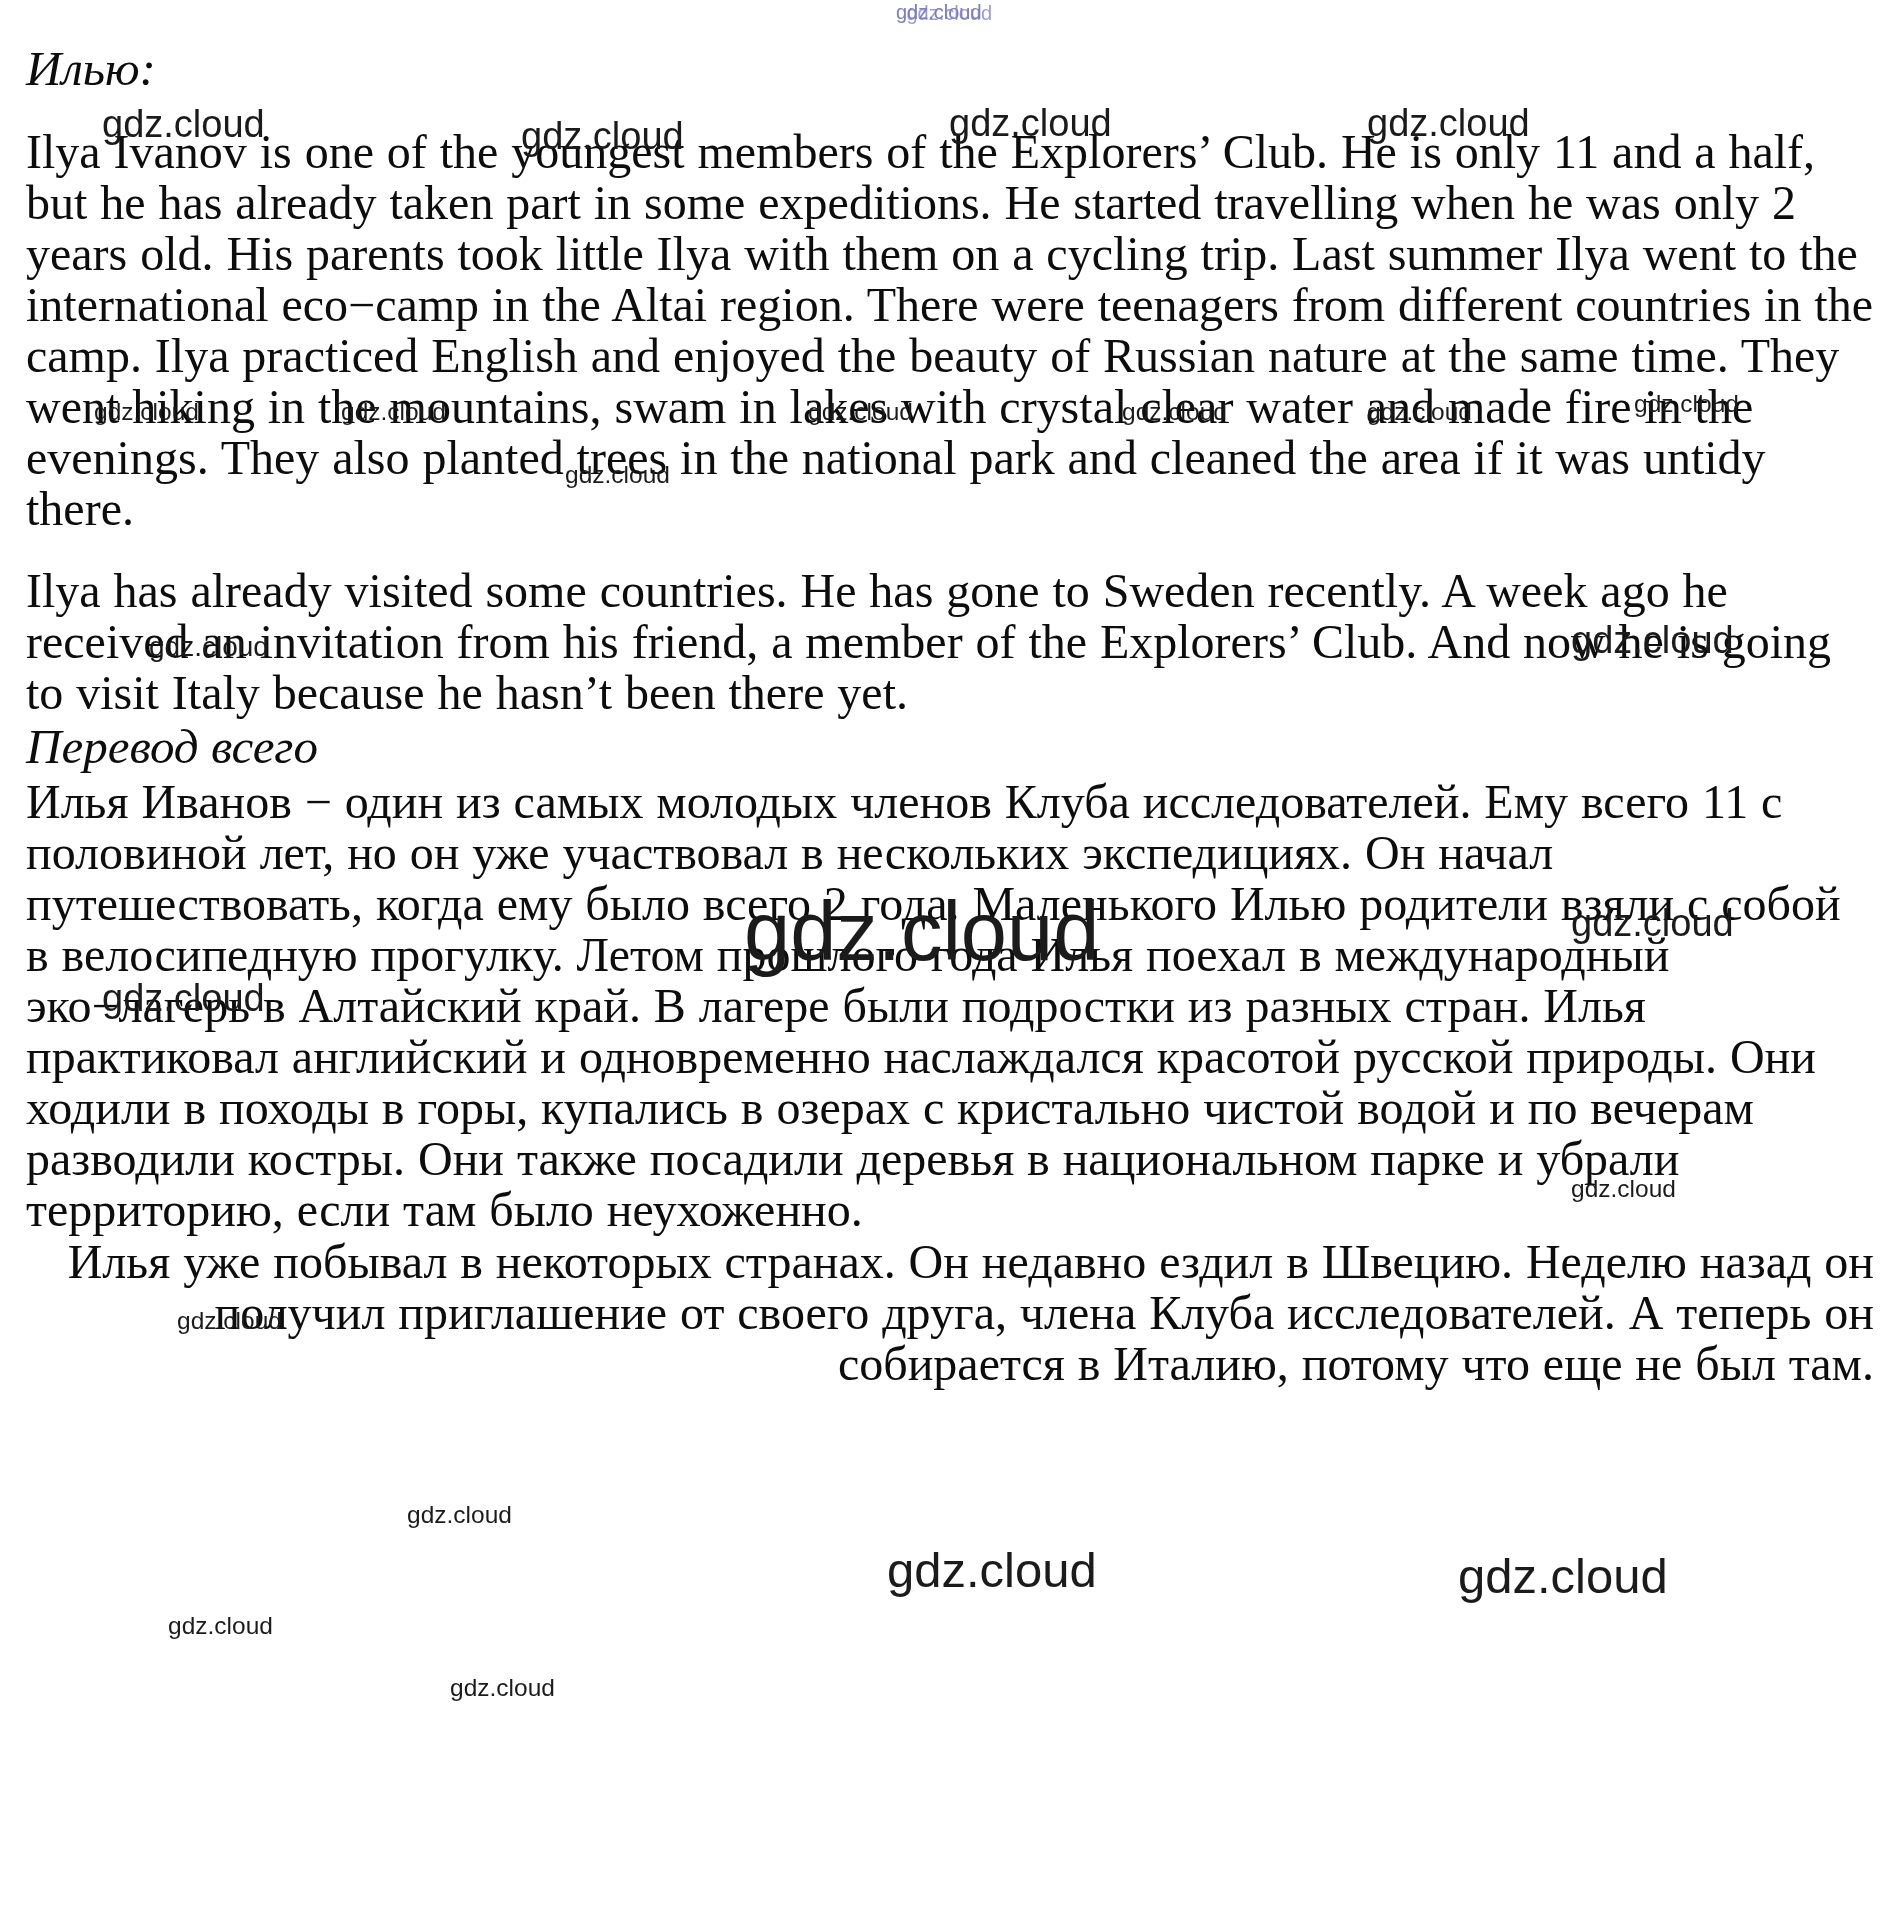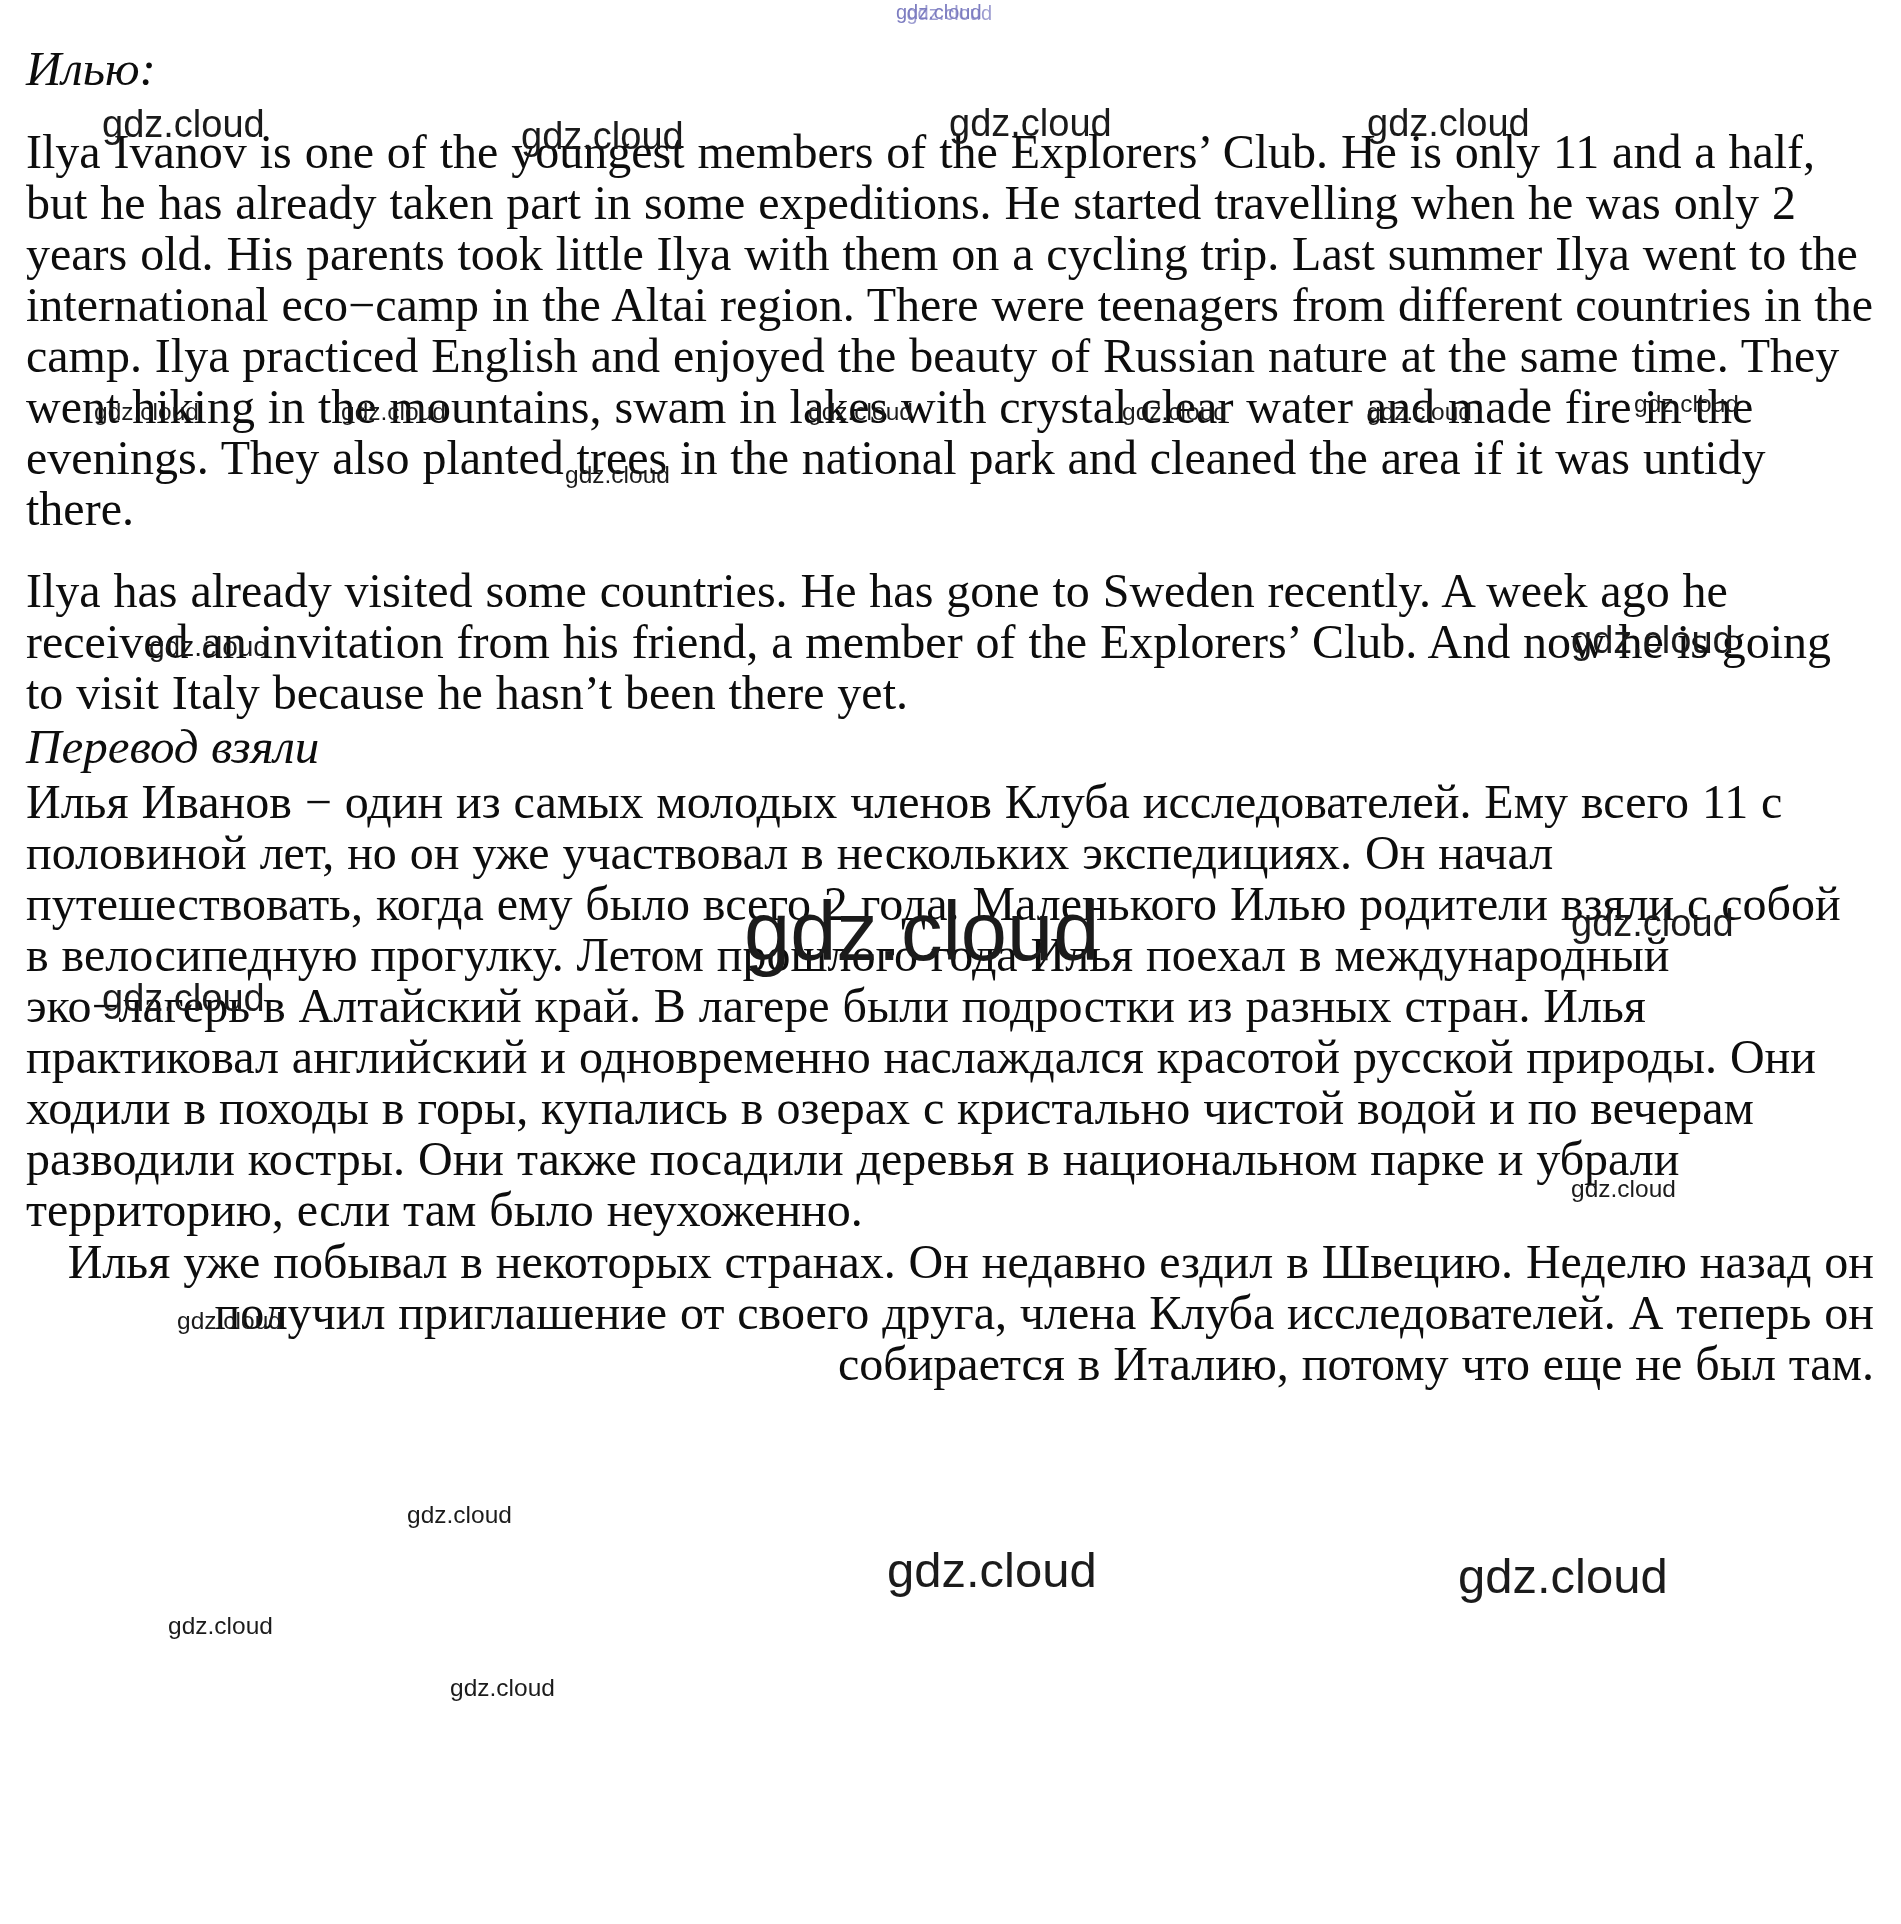--- a/index.html
+++ b/index.html
@@ -68,21 +68,21 @@
 
 <div id="canvas">
 
   <div id="content">
     <h2 class="heading heading-answer">Илью:</h2>
 
     <p class="para para-en-1">Ilya Ivanov is one of the youngest members of the Explorers’ Club. He is only 11 and a half, but he has already taken part in some expeditions. He started travelling when he was only 2 years old. His parents took little Ilya with them on a cycling trip. Last summer Ilya went to the international eco−camp in the Altai region. There were teenagers from different countries in the camp. Ilya practiced English and enjoyed the beauty of Russian nature at the same time. They went hiking in the mountains, swam in lakes with crystal clear water and made fire in the evenings. They also planted trees in the national park and cleaned the area if it was untidy there.</p>
 
     <p class="para para-en-2">Ilya has already visited some countries. He has gone to Sweden recently. A week ago he received an invitation from his friend, a member of the Explorers’ Club. And now he is going to visit Italy because he hasn’t been there yet.</p>
 
-    <h2 class="heading heading-translation">Перевод взяли</h2>
+    <h2 class="heading heading-translation">Перевод всего</h2>
 
     <p class="para para-ru-1">Илья Иванов − один из самых молодых членов Клуба исследователей. Ему всего 11 с половиной лет, но он уже участвовал в нескольких экспедициях. Он начал путешествовать, когда ему было всего 2 года. Маленького Илью родители взяли с собой в велосипедную прогулку. Летом прошлого года Илья поехал в международный эко−лагерь в Алтайский край. В лагере были подростки из разных стран. Илья практиковал английский и одновременно наслаждался красотой русской природы. Они ходили в походы в горы, купались в озерах с кристально чистой водой и по вечерам разводили костры. Они также посадили деревья в национальном парке и убрали территорию, если там было неухоженно.</p>
 
     <p class="para para-ru-2">Илья уже побывал в некоторых странах. Он недавно ездил в Швецию. Неделю назад он получил приглашение от своего друга, члена Клуба исследователей. А теперь он собирается в Италию, потому что еще не был там.</p>
   </div>
 
   <div id="watermark-layer">
       <span class="wm wm-top" style="left: 896px; top: 1.9px; font-size: 20px; color: rgb(125, 125, 193);">gdz.cloud</span>
       <span class="wm" style="left: 102px; top: 105px; font-size: 38px; color: rgb(27, 27, 27);">gdz.cloud</span>
       <span class="wm" style="left: 521px; top: 117px; font-size: 38px; color: rgb(27, 27, 27);">gdz.cloud</span>

